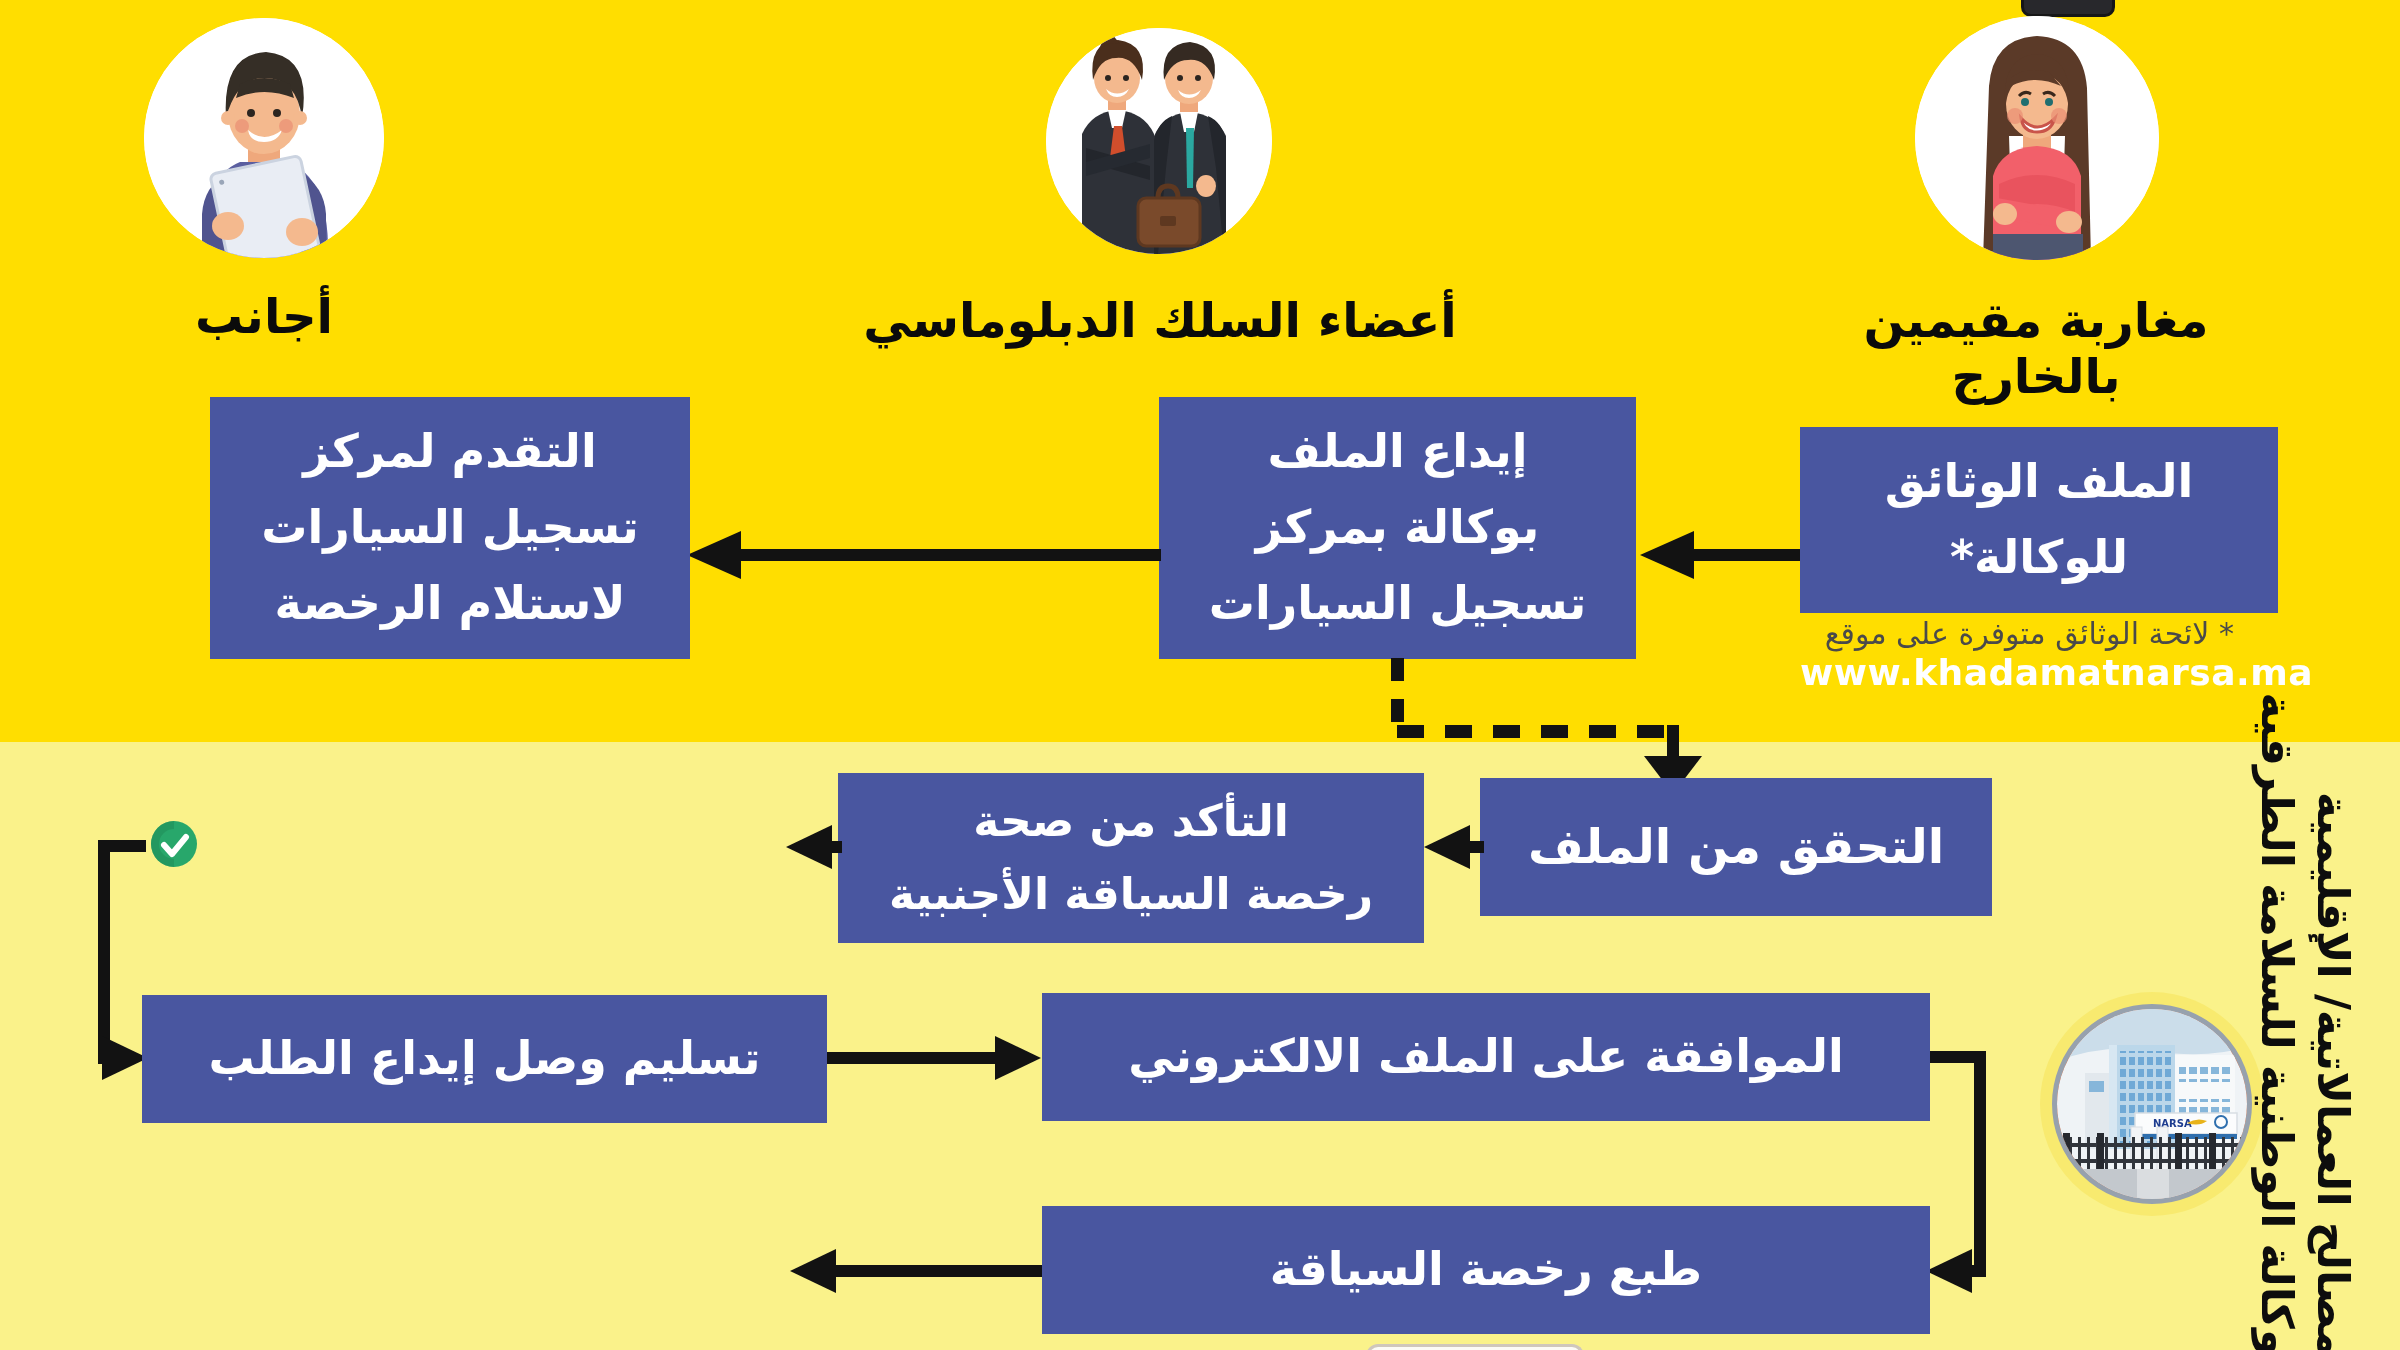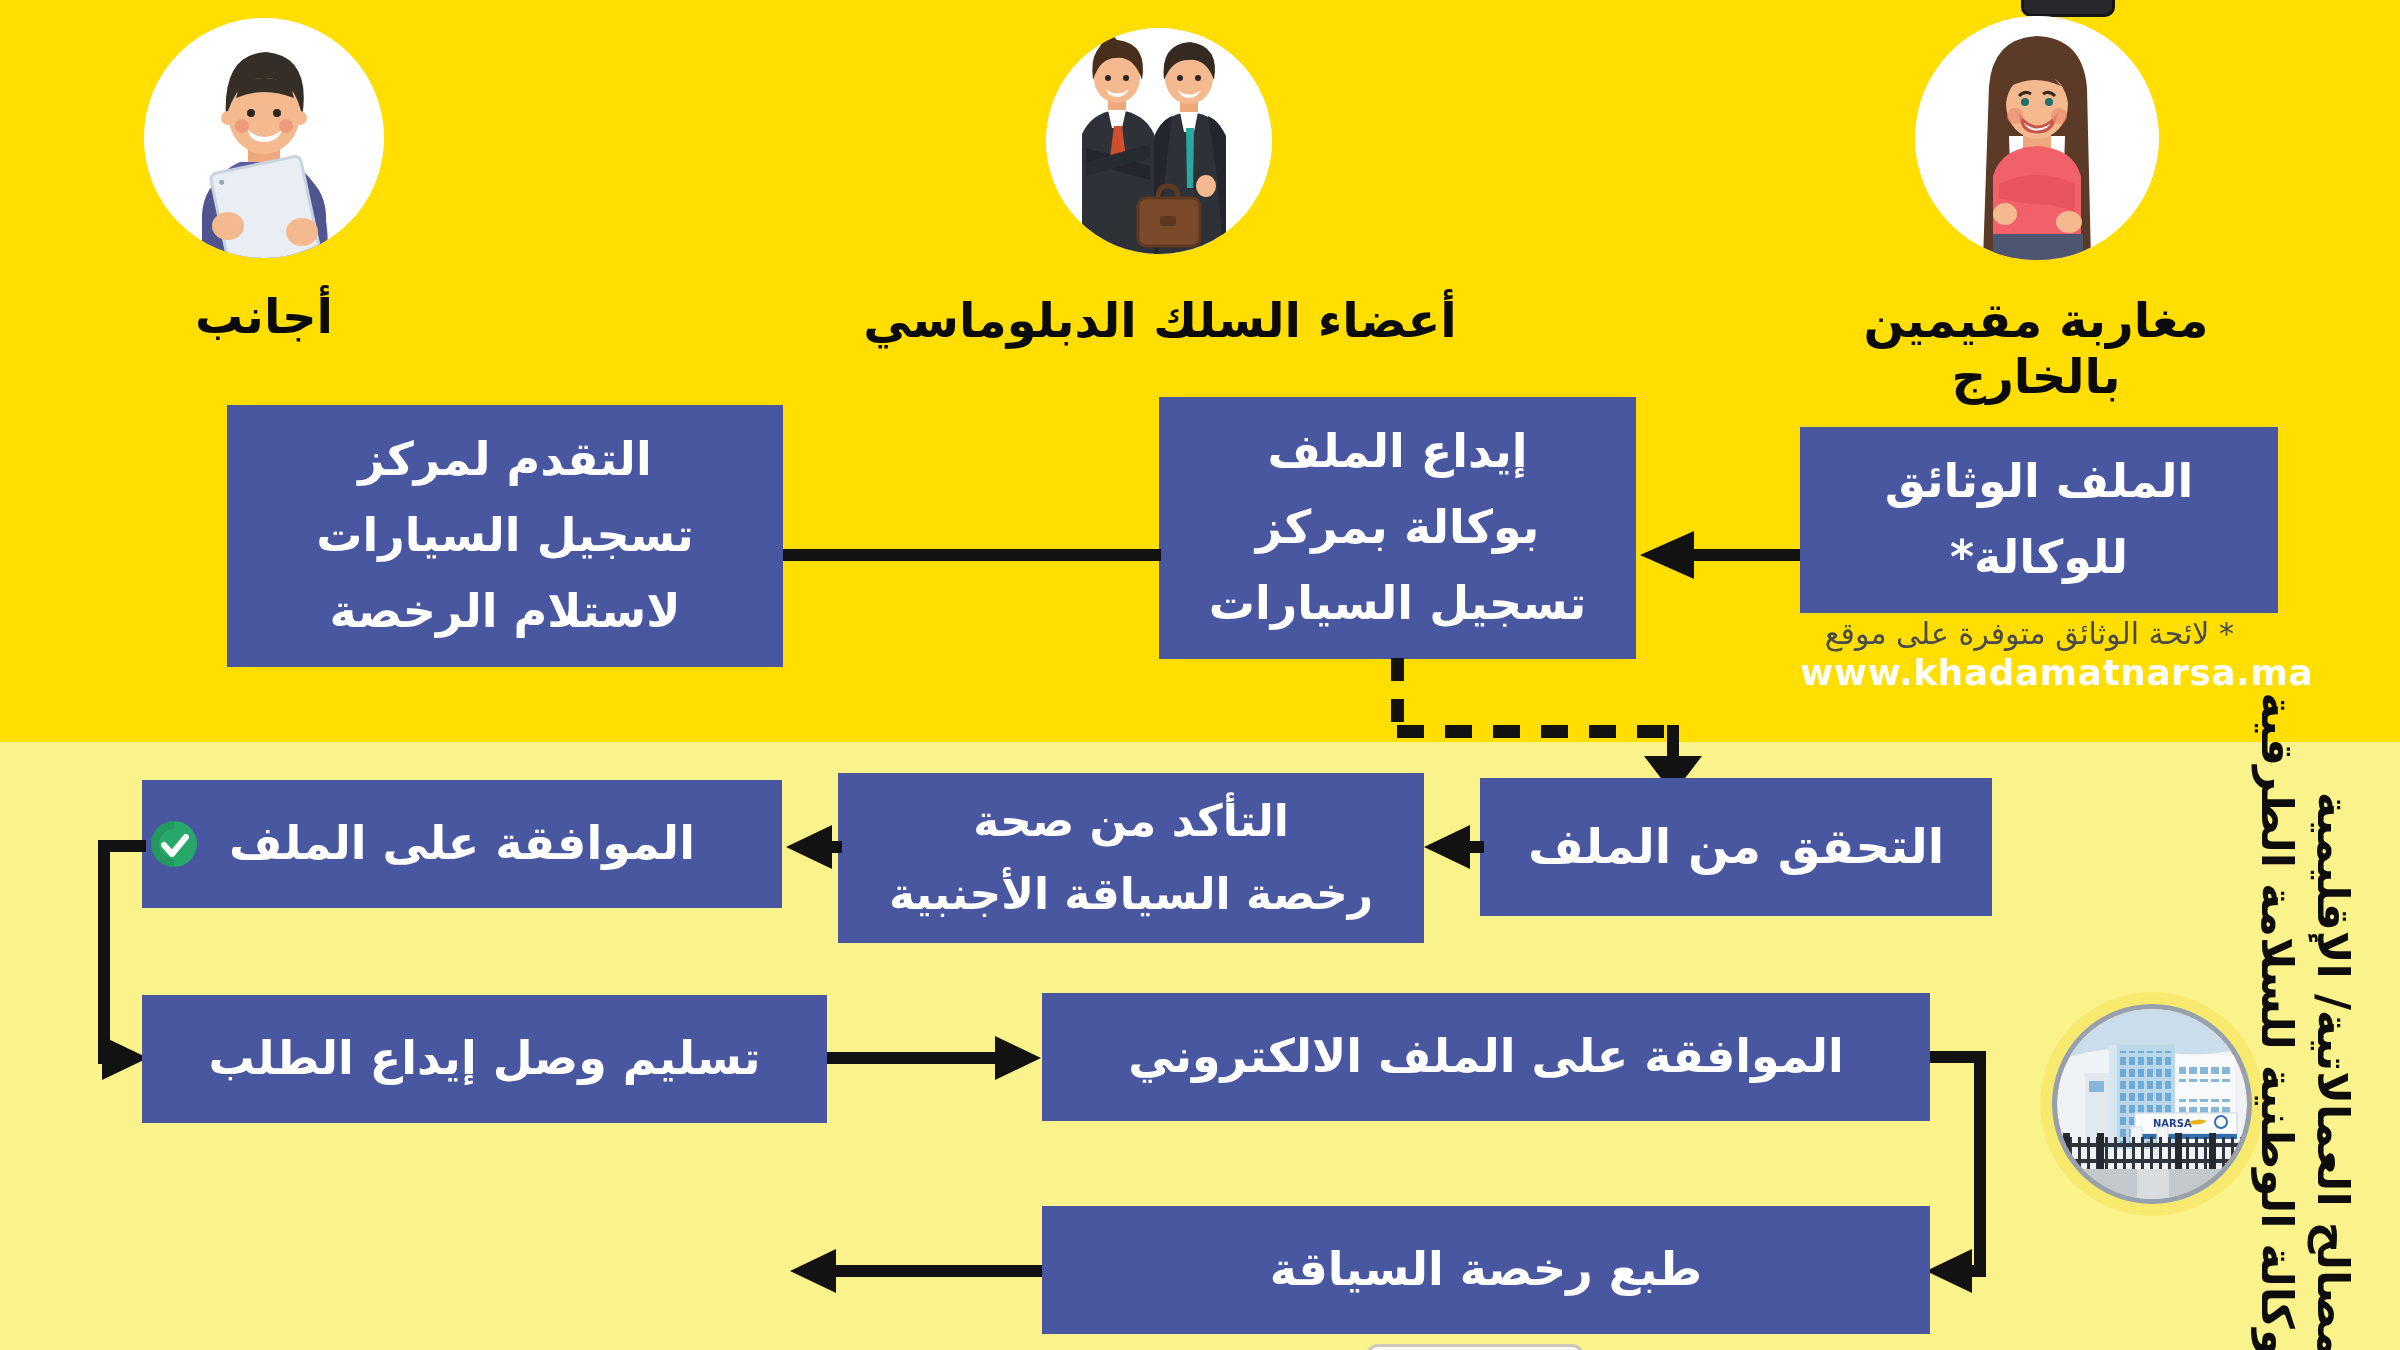--- a/index.html
+++ b/index.html
@@ -151,21 +151,21 @@
 
   <div class="abs fbox f46" style="left:1159px;top:397px;width:477px;height:262px;">
     <div class="ln">إيداع الملف</div>
     <div class="ln">بوكالة بمركز</div>
     <div class="ln">تسجيل السيارات</div>
   </div>
 
   <div class="abs head-left" style="left:687px;top:531px;"></div>
   <div class="abs hline" style="left:737px;top:549px;width:424px;"></div>
 
-  <div class="abs fbox f46" style="left:227px;top:397px;width:556px;height:262px;margin-top:8px;">
+  <div class="abs fbox f46" style="left:210px;top:397px;width:480px;height:262px;">
     <div class="ln">التقدم لمركز</div>
     <div class="ln">تسجيل السيارات</div>
     <div class="ln">لاستلام الرخصة</div>
   </div>
 
   <div class="abs note-line" style="left:1756px;top:616px;width:478px;">* لائحة الوثائق متوفرة على موقع</div>
   <div class="abs note-url" style="left:1800px;top:652px;width:478px;">www.khadamatnarsa.ma</div>
 
   <div class="abs vdash" style="left:1391px;top:658px;height:72px;"></div>
   <div class="abs hdash" style="left:1397px;top:725px;width:278px;"></div>
@@ -180,23 +180,20 @@
   <div class="abs hline" style="left:1464px;top:841px;width:20px;"></div>
 
   <div class="abs fbox f44" style="left:838px;top:773px;width:586px;height:170px;">
     <div class="ln">التأكد من صحة</div>
     <div class="ln">رخصة السياقة الأجنبية</div>
   </div>
 
   <div class="abs head-left sm" style="left:786px;top:825px;"></div>
   <div class="abs hline" style="left:826px;top:841px;width:16px;"></div>
 
-  <div class="abs fbox f46" style="left:142px;top:780px;width:640px;height:128px;">
-    <div class="ln">الموافقة على الملف</div>
-  </div>
   <svg class="abs check-badge" style="left:150px;top:820px;" viewBox="0 0 48 48">
     <circle cx="24" cy="24" r="23" fill="#28A76B"></circle>
     <path d="M24,1 a23,23 0 0 0 0,46 l0,-8 a15,15 0 0 1 0,-30 Z" fill="#1F8C57" opacity=".55"></path>
     <path d="M14,25 l8,9 l14,-17" stroke="#ffffff" stroke-width="6" fill="none" stroke-linecap="round" stroke-linejoin="round"></path>
   </svg>
 
   <div class="abs hline" style="left:98px;top:840px;width:48px;"></div>
   <div class="abs vline" style="left:98px;top:840px;height:224px;"></div>
   <div class="abs head-right sm" style="left:102px;top:1036px;"></div>
 

